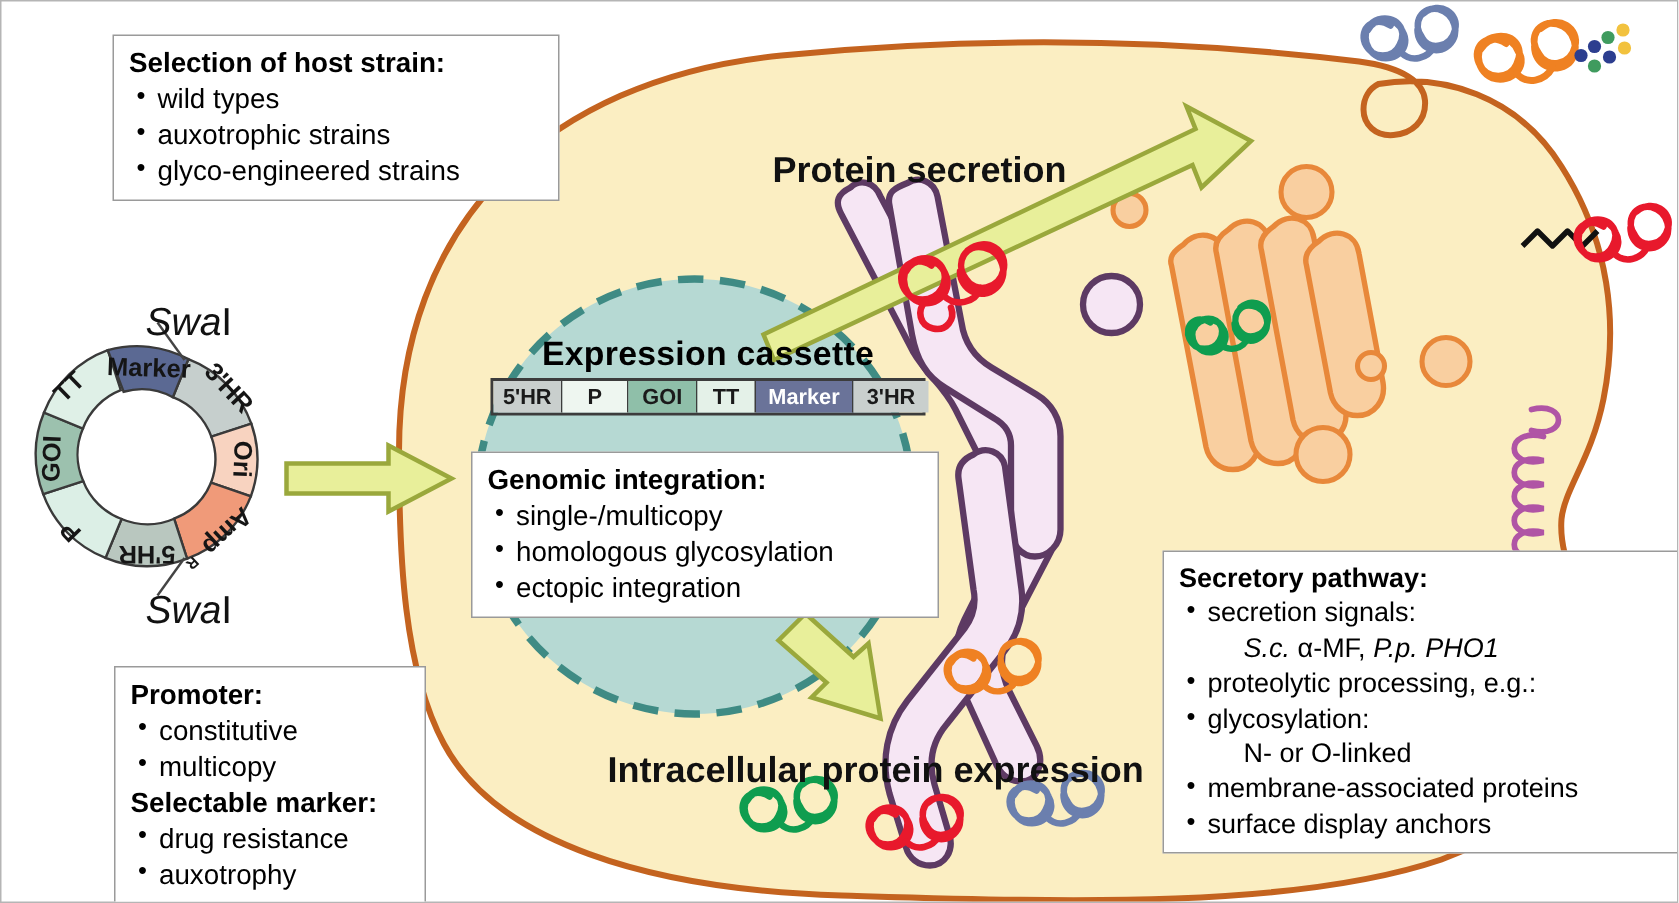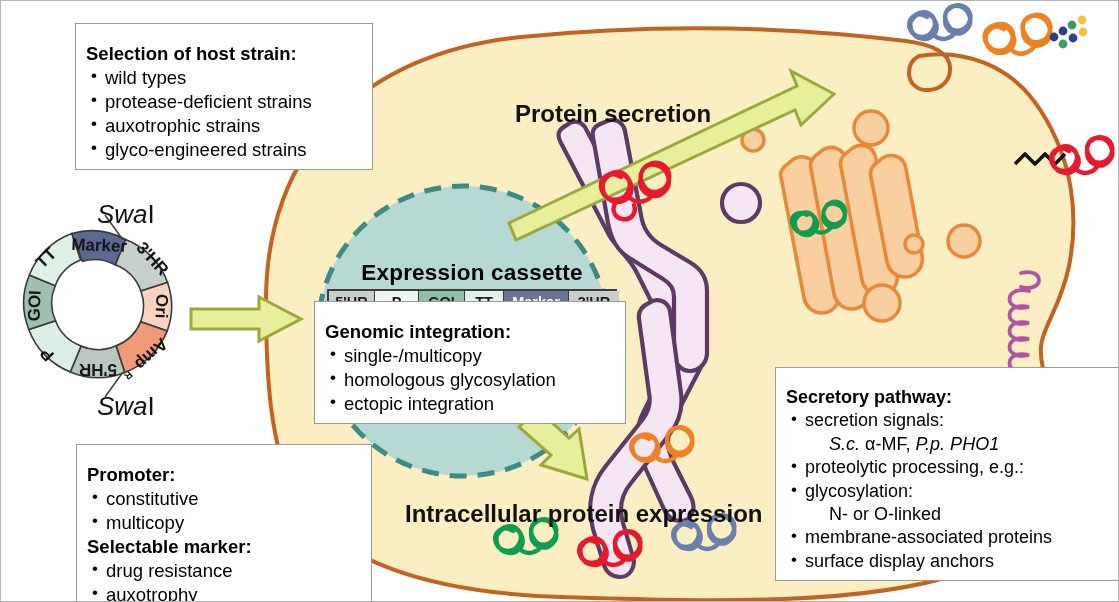--- a/index.html
+++ b/index.html
@@ -1,43 +1,43 @@
 <!DOCTYPE html>
 <html><head>
 <meta charset="utf-8">
 <style>
   html,body{margin:0;padding:0;background:#ffffff;}
   body{font-family:"Liberation Sans",sans-serif;}
   #stage{
     position:relative;width:1119px;height:602px;background:#ffffff;
     border:1px solid #b5b5b5;box-sizing:border-box;overflow:hidden;
   }
-  .abs{position:absolute;margin-top:37px;}
+  .abs{position:absolute;}
   svg.layer{position:absolute;left:0;top:0;width:1119px;height:602px;overflow:visible;}
 
   
   .infobox{
     position:absolute;background:#ffffff;border:1px solid #9a9a9a;
-    box-sizing:border-box;padding:18px 10px 7px 10px;
+    box-sizing:border-box;padding:6px 10px 7px 10px;
     font-size:18.5px;line-height:1.30;color:#000;
     font-family:"Liberation Sans",sans-serif;
   }
   .infobox .hd{font-weight:bold;display:block;white-space:nowrap;}
   .infobox ul{margin:0;padding:0;list-style:none;}
   .infobox li{white-space:nowrap;padding-left:19px;position:relative;}
   .infobox li:before{
     content:"\2022";position:absolute;left:5px;top:-1px;font-size:17px;
   }
   .infobox li.sub{padding-left:43px;}
   .infobox li.sub:before{content:"";}
   .it{font-style:italic;}
 
   #box-host{left:74px;top:22px;width:298px;}
   #box-genomic{left:313px;top:300px;width:312px;}
-  #box-promoter{left:75px;top:443px;width:296px;}
+  #box-promoter{left:75px;top:443px;width:208px;}
   #box-secretory{left:774px;top:366px;width:344px;}
   #box-secretory{font-size:18px;}
 
   
   #cassette-wrap{left:326px;top:222px;width:290px;text-align:center;}
   #cassette-title{
     font-size:22.5px;font-weight:bold;color:#000;letter-spacing:.2px;
     margin-bottom:3px;white-space:nowrap;
   }
   #cassette{
@@ -332,21 +332,20 @@
         <div class="seg" style="background: rgb(228, 241, 232); width: 39px;">TT</div>
         <div class="seg" style="background: rgb(106, 115, 153); width: 65px; color: rgb(255, 255, 255);">Marker</div>
         <div class="seg" style="background: rgb(201, 207, 205); width: 50px;">3'HR</div>
       </div>
   </div>
 
   <div class="infobox" id="box-host">
     <span class="hd">Selection of host strain:</span>
     <ul>
         <li>wild types</li>
-        <li>protease-deficient strains</li>
         <li>auxotrophic strains</li>
         <li>glyco-engineered strains</li>
       </ul>
   </div>
 
   <div class="infobox" id="box-genomic">
     <span class="hd">Genomic integration:</span>
     <ul>
         <li>single-/multicopy</li>
         <li>homologous glycosylation</li>

